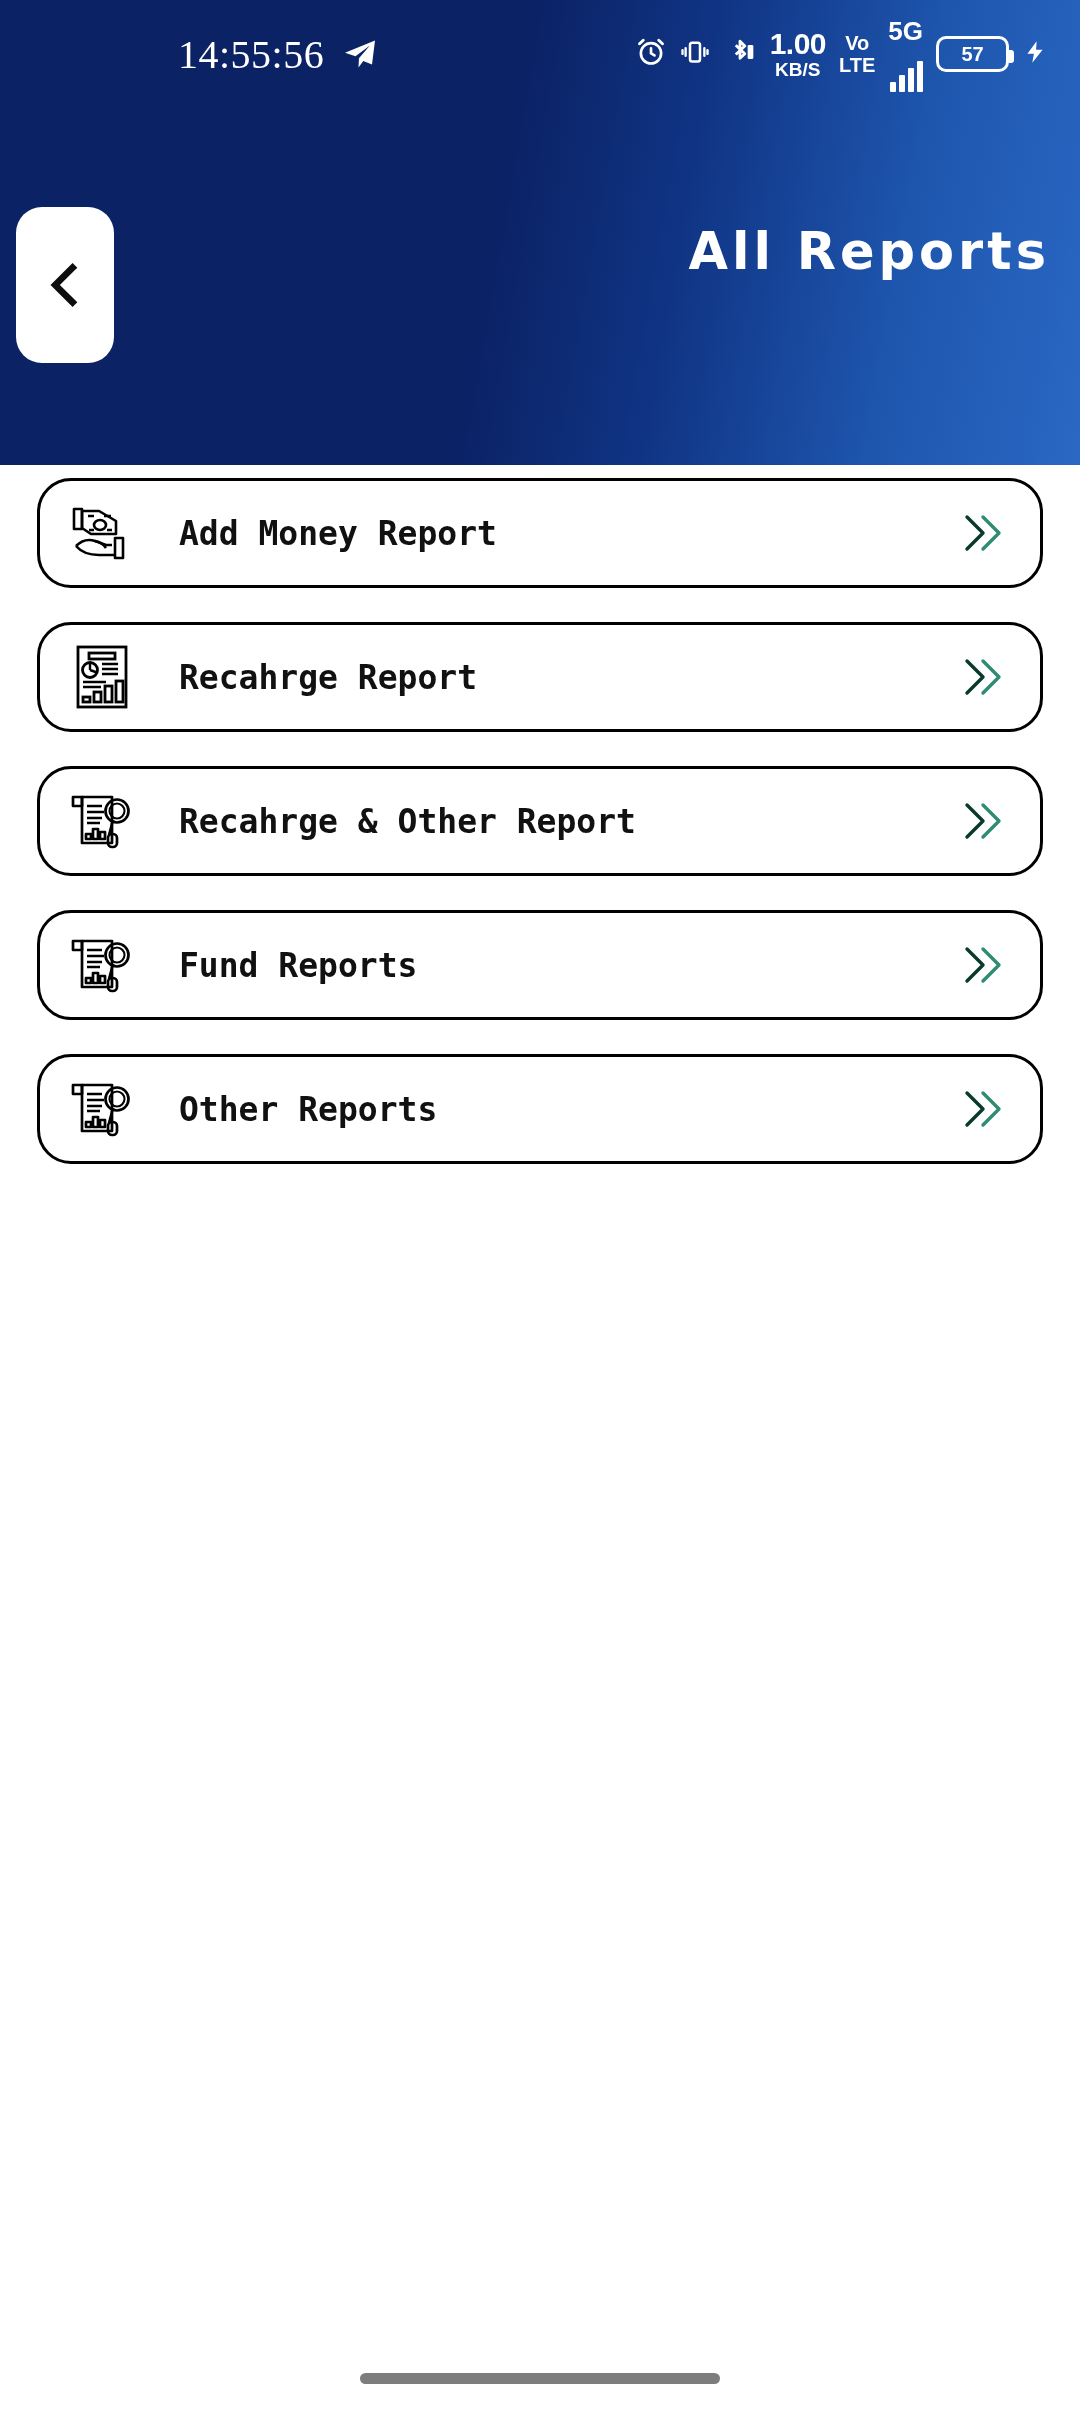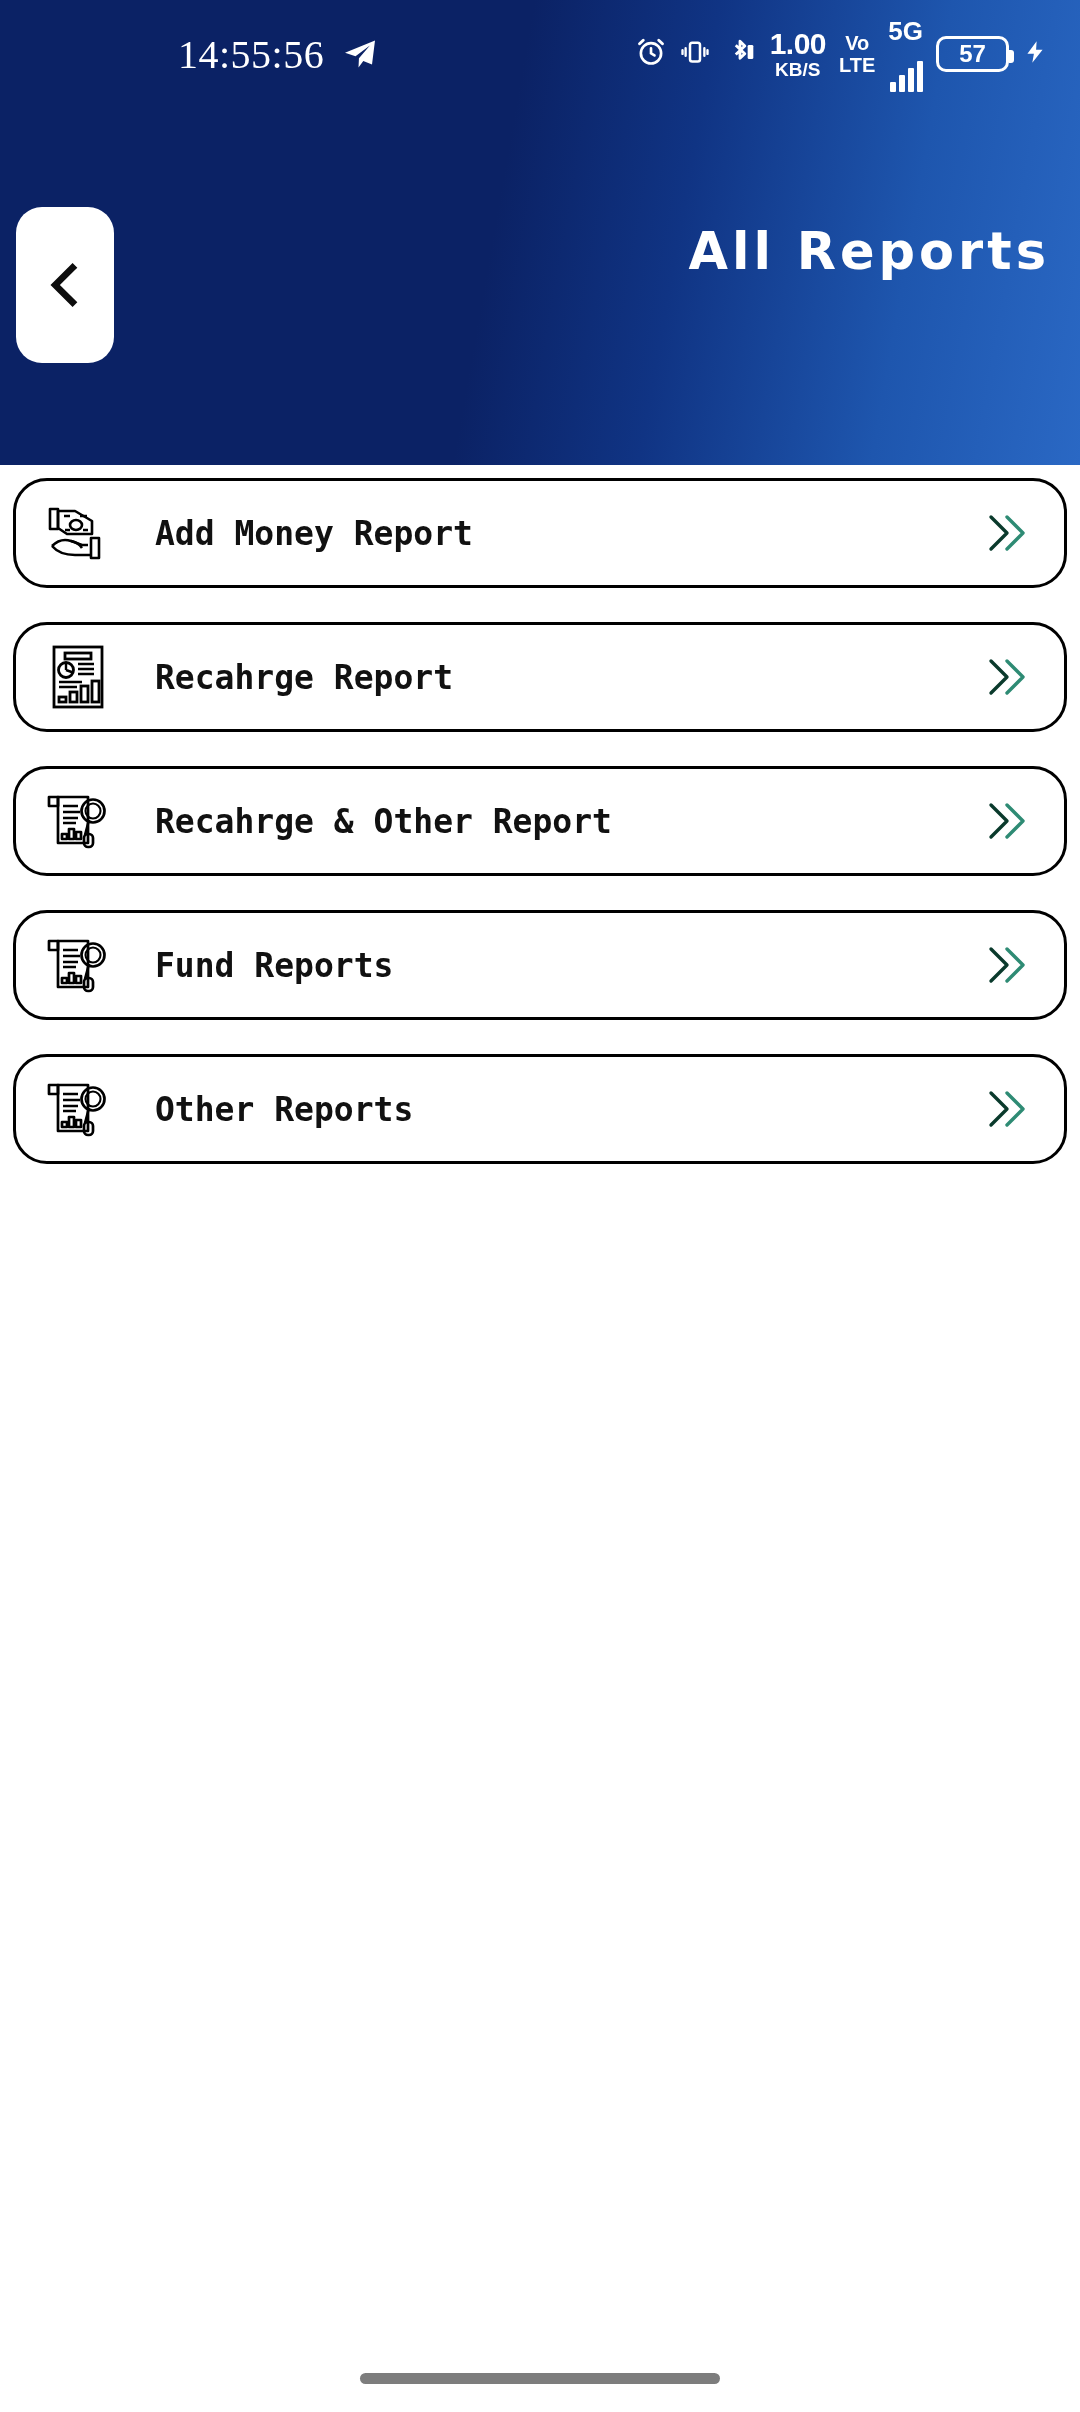--- a/index.html
+++ b/index.html
@@ -79,21 +79,21 @@
     position:relative;
     width:73px; height:36px;
     border:3px solid #ffffff;
     border-radius:10px;
     display:flex; align-items:center; justify-content:center;
   }
   .battery:after {
     content:""; position:absolute; right:-8px; top:11px;
     width:5px; height:13px; background:#ffffff; border-radius:0 3px 3px 0;
   }
-  .battery span { font-size:24px; font-weight:700; color:#ffffff; line-height:1; }
+  .battery span { font-size:20px; font-weight:700; color:#ffffff; line-height:1; }
 
   
   .back-btn {
     position:absolute;
     left:16px; top:207px;
     width:98px; height:156px;
     background:#ffffff;
     border-radius:26px;
     display:flex; align-items:center; justify-content:center;
     cursor:pointer;
@@ -109,21 +109,21 @@
     color:#ffffff;
     letter-spacing:4px;
     white-space:nowrap;
   }
 
   
   .list {
     position:absolute;
     top:478px; left:0;
     width:1080px;
-    padding:0 13px;
+    padding:0 37px;
   }
   .card {
     position:relative;
     height:110px;
     margin-bottom:34px;
     background:#ffffff;
     border:3px solid #000000;
     border-radius:34px;
     display:flex;
     align-items:center;

